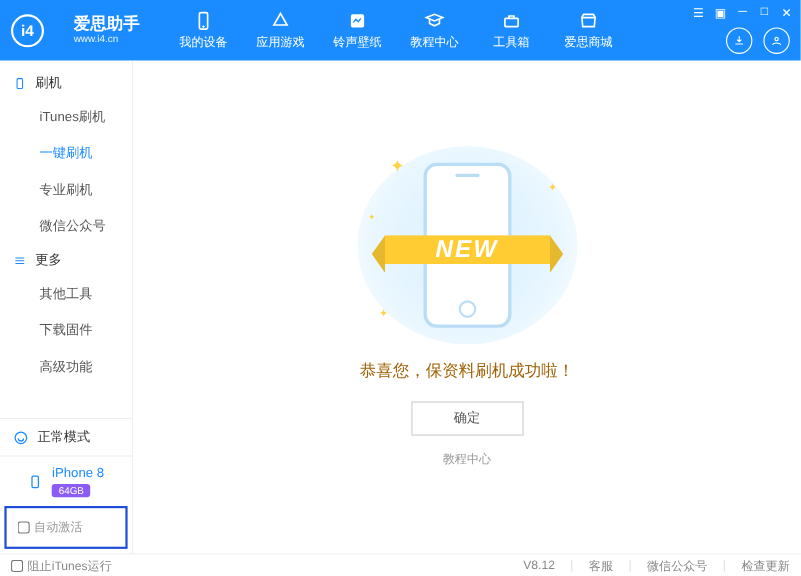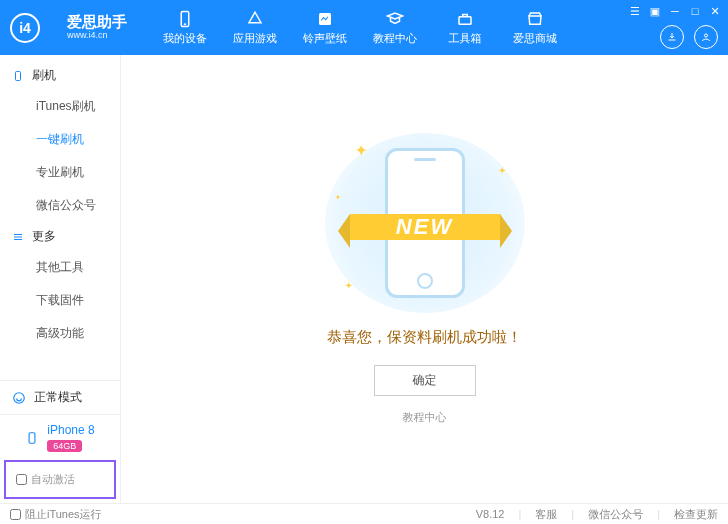--- a/index.html
+++ b/index.html
@@ -30,22 +30,22 @@
 .sb-section-h { display: flex; align-items: center; gap: 8px; padding: 6px 12px; color: #333; font-size: 12px; }
 .sb-section-h svg { width: 12px; height: 12px; stroke: #1a8cff; fill: none; stroke-width: 2; }
 .sb-item { padding: 8px 12px 8px 36px; color: #555; cursor: pointer; font-size: 12px; }
 .sb-item.active { color: #1a8cff; }
 .sb-mode { border-top: 1px solid #eee; border-bottom: 1px solid #eee; padding: 8px 12px; display: flex; align-items: center; gap: 8px; color: #333; cursor: pointer; }
 .sb-mode svg { width: 14px; height: 14px; fill: #1a8cff; }
 .sb-device { padding: 8px 12px; display: flex; align-items: center; gap: 8px; cursor: pointer; justify-content: center; }
 .sb-device svg { width: 14px; height: 18px; fill: none; stroke: #1a8cff; stroke-width: 2; }
 .dev-info { display: flex; flex-direction: column; gap: 3px; }
 .dev-name { color: #1a8cff; font-size: 12px; }
-.dev-badge { background: #ec4899; color: #fff; font-size: 9px; padding: 1px 6px; border-radius: 3px; width: fit-content; }
-.sb-checks { padding: 10px 10px; border: 2px solid #8b5cf6; display: flex; gap: 10px; margin: 0 4px 4px 4px; }
+.dev-badge { background: #8b5cf6; color: #fff; font-size: 9px; padding: 1px 6px; border-radius: 3px; width: fit-content; }
+.sb-checks { padding: 10px 10px; border: 2px solid #1d4ed8; display: flex; gap: 10px; margin: 0 4px 4px 4px; }
 .chk { display: flex; align-items: center; gap: 4px; color: #999; font-size: 11px; }
 .chk input { width: 11px; height: 11px; }
 
 .main { flex: 1; display: flex; flex-direction: column; align-items: center; justify-content: center; background: #fff; }
 .illus { width: 200px; height: 180px; position: relative; margin-bottom: 15px; }
 .circle-bg { position: absolute; inset: 0; border-radius: 50%; background: radial-gradient(circle,#d8f0ff 0%,#e8f6ff 60%,#fff 100%); }
 .spark { position: absolute; color: #ffd24a; }
 .s1 { top: 8px; left: 30px; font-size: 16px; } .s2 { top: 32px; right: 18px; font-size: 10px; } .s3 { bottom: 22px; left: 20px; font-size: 10px; } .s4 { top: 60px; left: 10px; font-size: 8px; }
 .phone { position: absolute; left: 50%; top: 50%; width: 80px; height: 150px; background: #fff; border: 3px solid #b9ddf5; border-radius: 12px; transform: translate(-50%,-50%); }
 .phone::before { content:""; position:absolute; top:7px; left:50%; transform:translateX(-50%); width:22px; height:3px; background:#b9ddf5; border-radius:2px; }

